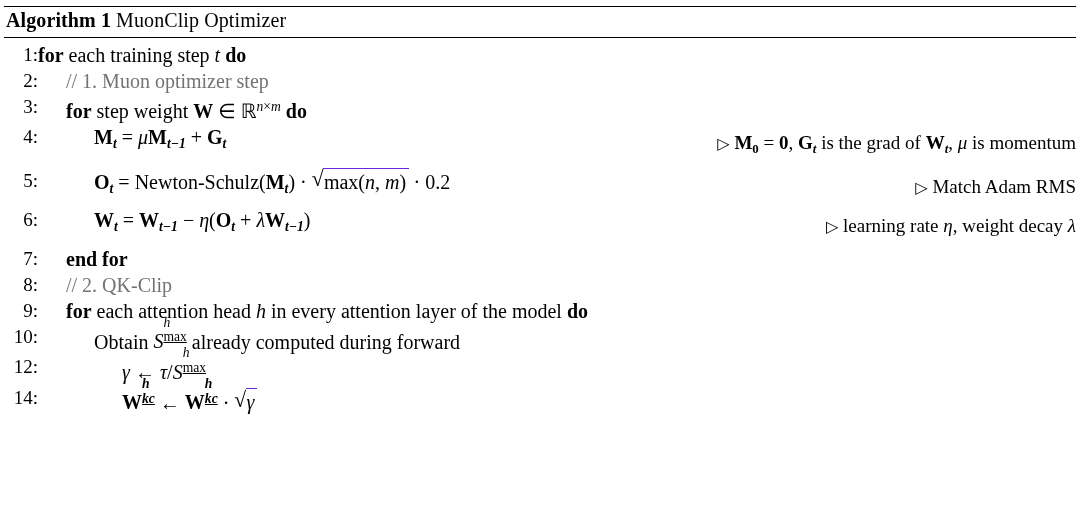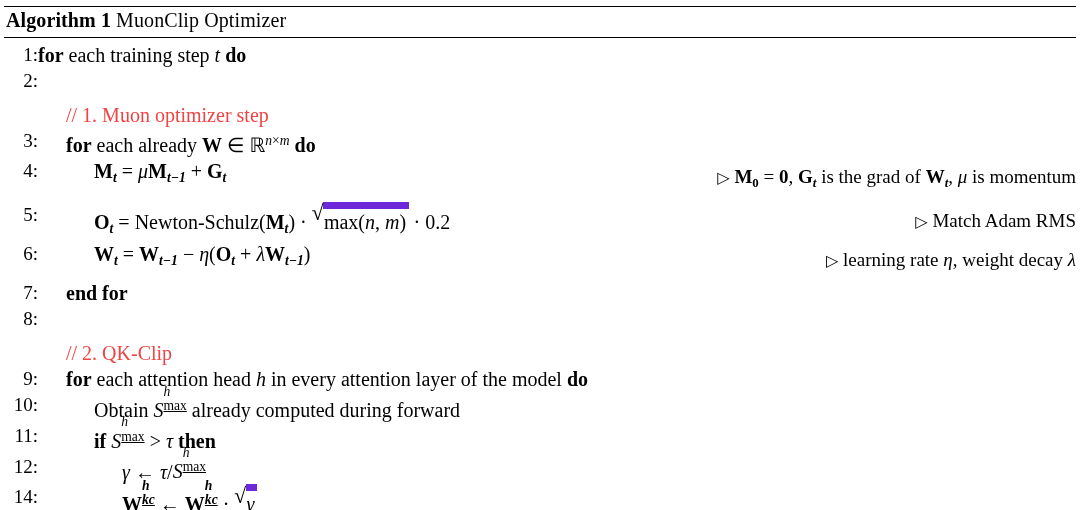--- a/index.html
+++ b/index.html
@@ -69,21 +69,21 @@
     line-height: 38px;
     text-align: right;
     white-space: nowrap;
     padding-right: 2px;
   }
   .ind1 { padding-left: 0px; display:inline-block; }
   .ind2 { padding-left: 28px; display:inline-block; }
   .ind3 { padding-left: 56px; display:inline-block; }
   .ind4 { padding-left: 84px; display:inline-block; }
   .bold { font-weight: bold; }
-  .comment { color: #ef4444; margin-top: 34px; }
+  .comment { color: #737373; }
   .mathit { font-family: "Liberation Serif", serif; font-style: italic; }
   .mathbf { font-weight: bold; }
   .roman { font-style: normal; }
   .sub {
     font-size: 0.68em;
     vertical-align: -0.28em;
     font-style: italic;
   }
   .subr {
     font-size: 0.68em;
@@ -113,21 +113,21 @@
     padding-left: 0.56em;
   }
   .sqrt::before {
     content: "\221A";
     position: absolute;
     left: 0;
     top: -0.06em;
     font-size: 1.08em;
   }
   .sqrt > .rad {
-    border-top: 7px solid #6d28d9;
+    border-top: 1px solid #6d28d9;
     padding: 0 0.12em 0 0.05em;
     display: inline-block;
   }
   .tri {
     font-size: 0.85em;
   }
   .op { font-style: normal; }
 </style>
 </head>
 <body>
@@ -163,21 +163,21 @@
       <td class="body" colspan="2">
         <span class="ind2 comment">// 1. Muon optimizer step</span>
       </td>
     </tr>
 
     <tr>
       <td class="num">3:</td>
       <td class="body" colspan="2">
         <span class="ind2">
           <span class="bold">for</span>
-          <span>each already</span>
+          <span>step weight</span>
           <span class="mathbf">W</span>
           <span class="roman">∈</span>
           <span>ℝ<span class="supr"><span class="mathit">n</span>×<span class="mathit">m</span></span></span>
           <span class="bold">do</span>
         </span>
       </td>
     </tr>
 
     <tr>
       <td class="num">4:</td>
@@ -275,32 +275,20 @@
       <td class="num">10:</td>
       <td class="body" colspan="2">
         <span class="ind3">
           <span>Obtain</span>
           <span class="mathit">S<span class="subsup"><span class="up">h</span><span class="dn">max</span></span></span>
           <span>already computed during forward</span>
         </span>
       </td>
     </tr>
 
-    <tr>
-      <td class="num">11:</td>
-      <td class="body" colspan="2">
-        <span class="ind3">
-          <span class="bold">if</span>
-          <span class="mathit">S<span class="subsup"><span class="up">h</span><span class="dn">max</span></span></span>
-          <span class="op">&gt;</span>
-          <span class="mathit">τ</span>
-          <span class="bold">then</span>
-        </span>
-      </td>
-    </tr>
 
     <tr>
       <td class="num">12:</td>
       <td class="body" colspan="2">
         <span class="ind4">
           <span class="mathit">γ</span>
           <span class="op">←</span>
           <span class="mathit">τ</span><span class="op">/</span><span class="mathit">S<span class="subsup"><span class="up">h</span><span class="dn">max</span></span></span>
         </span>
       </td>

